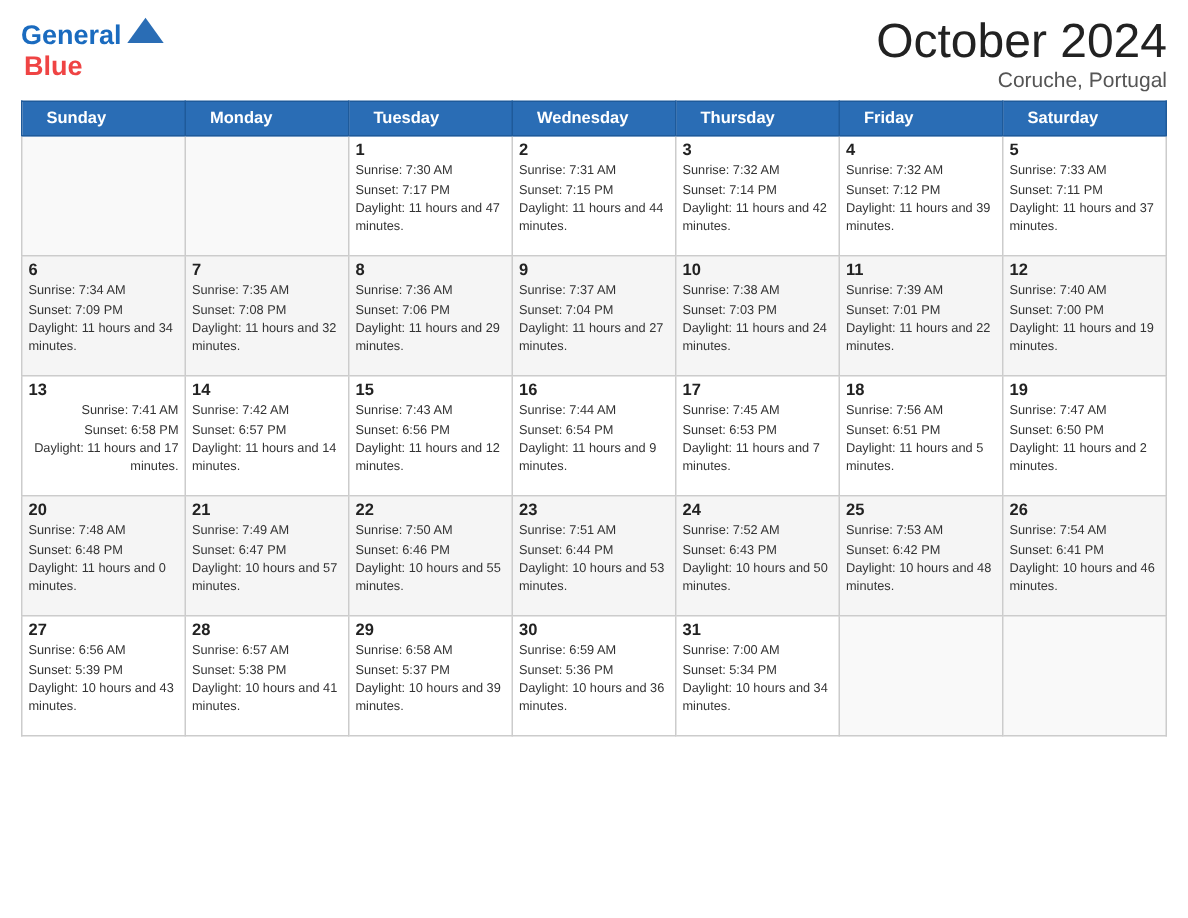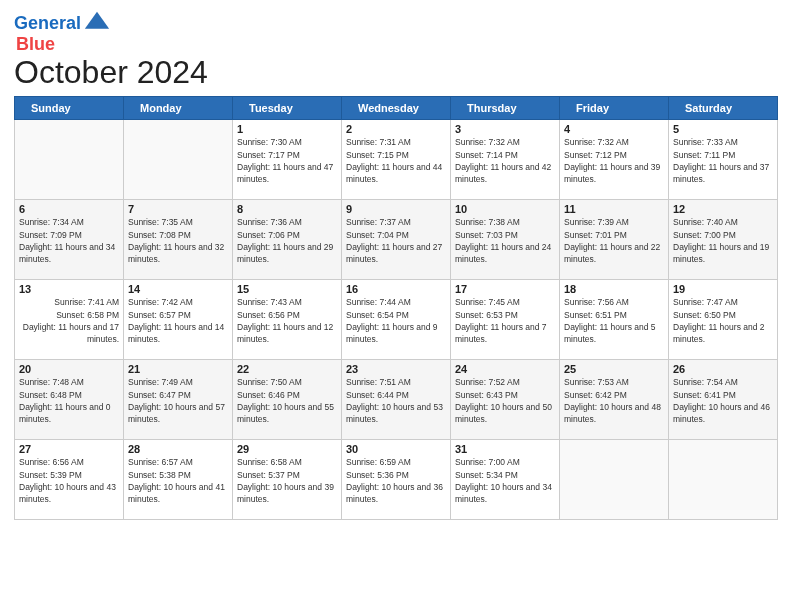--- a/index.html
+++ b/index.html
@@ -14,21 +14,20 @@
       width: 792px;
       height: 612px;
       padding: 10px 14px 8px 14px;
       background: #fff;
     }
     .header {
       display: flex;
       justify-content: space-between;
       align-items: flex-start;
       margin-bottom: 6px;
-      flex-direction: column;
     }
     .logo {
       display: flex;
       align-items: center;
     }
     .logo-text {
       font-size: 18px;
       font-weight: bold;
       color: #333;
       line-height: 1.1;
@@ -109,20 +108,21 @@
           </span>
           <svg class="logo-icon" viewBox="0 0 30 30">
             <polygon points="15,2 28,20 2,20" fill="#2a6db5"></polygon>
           </svg>
         </div>
         <div style="font-size:18px;font-weight:bold;color:#ef4444;margin-top:-4px;margin-left:2px;">Blue</div>
       </div>
     </div>
     <div class="title-block">
       <div class="month-title">October 2024</div>
+      <div class="location">Coruche, Portugal</div>
     </div>
   </div>
 
   <table>
     <thead>
       <tr id="weekday-header">
           <th>Sunday</th>
           <th>Monday</th>
           <th>Tuesday</th>
           <th>Wednesday</th>

